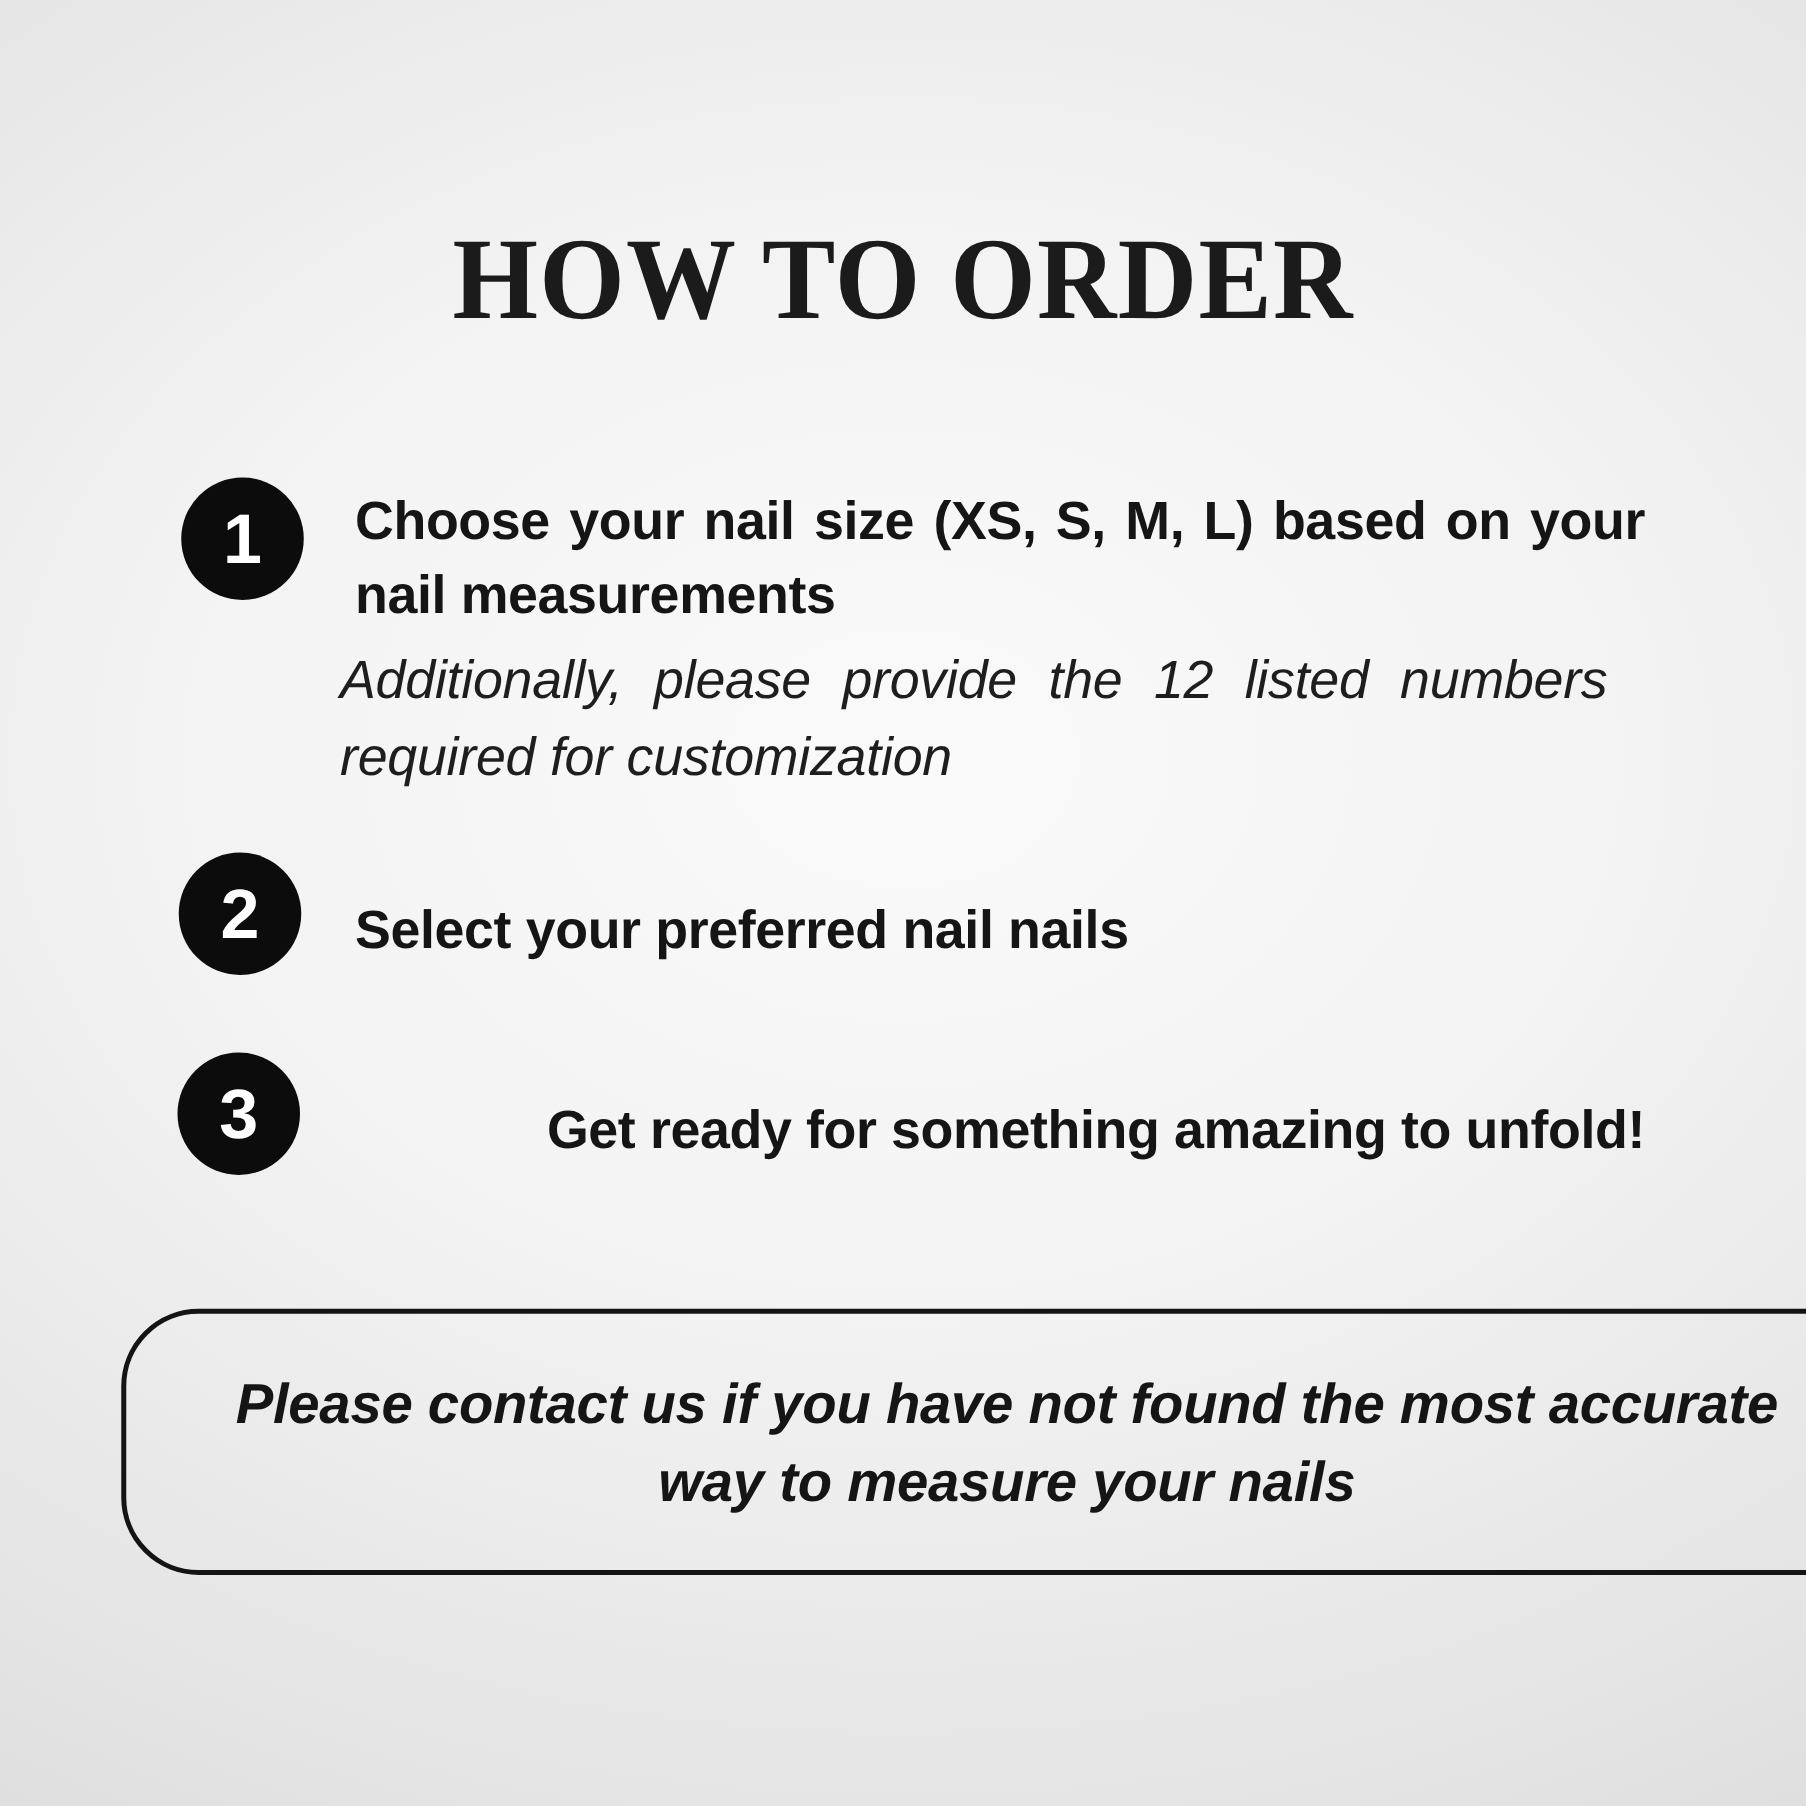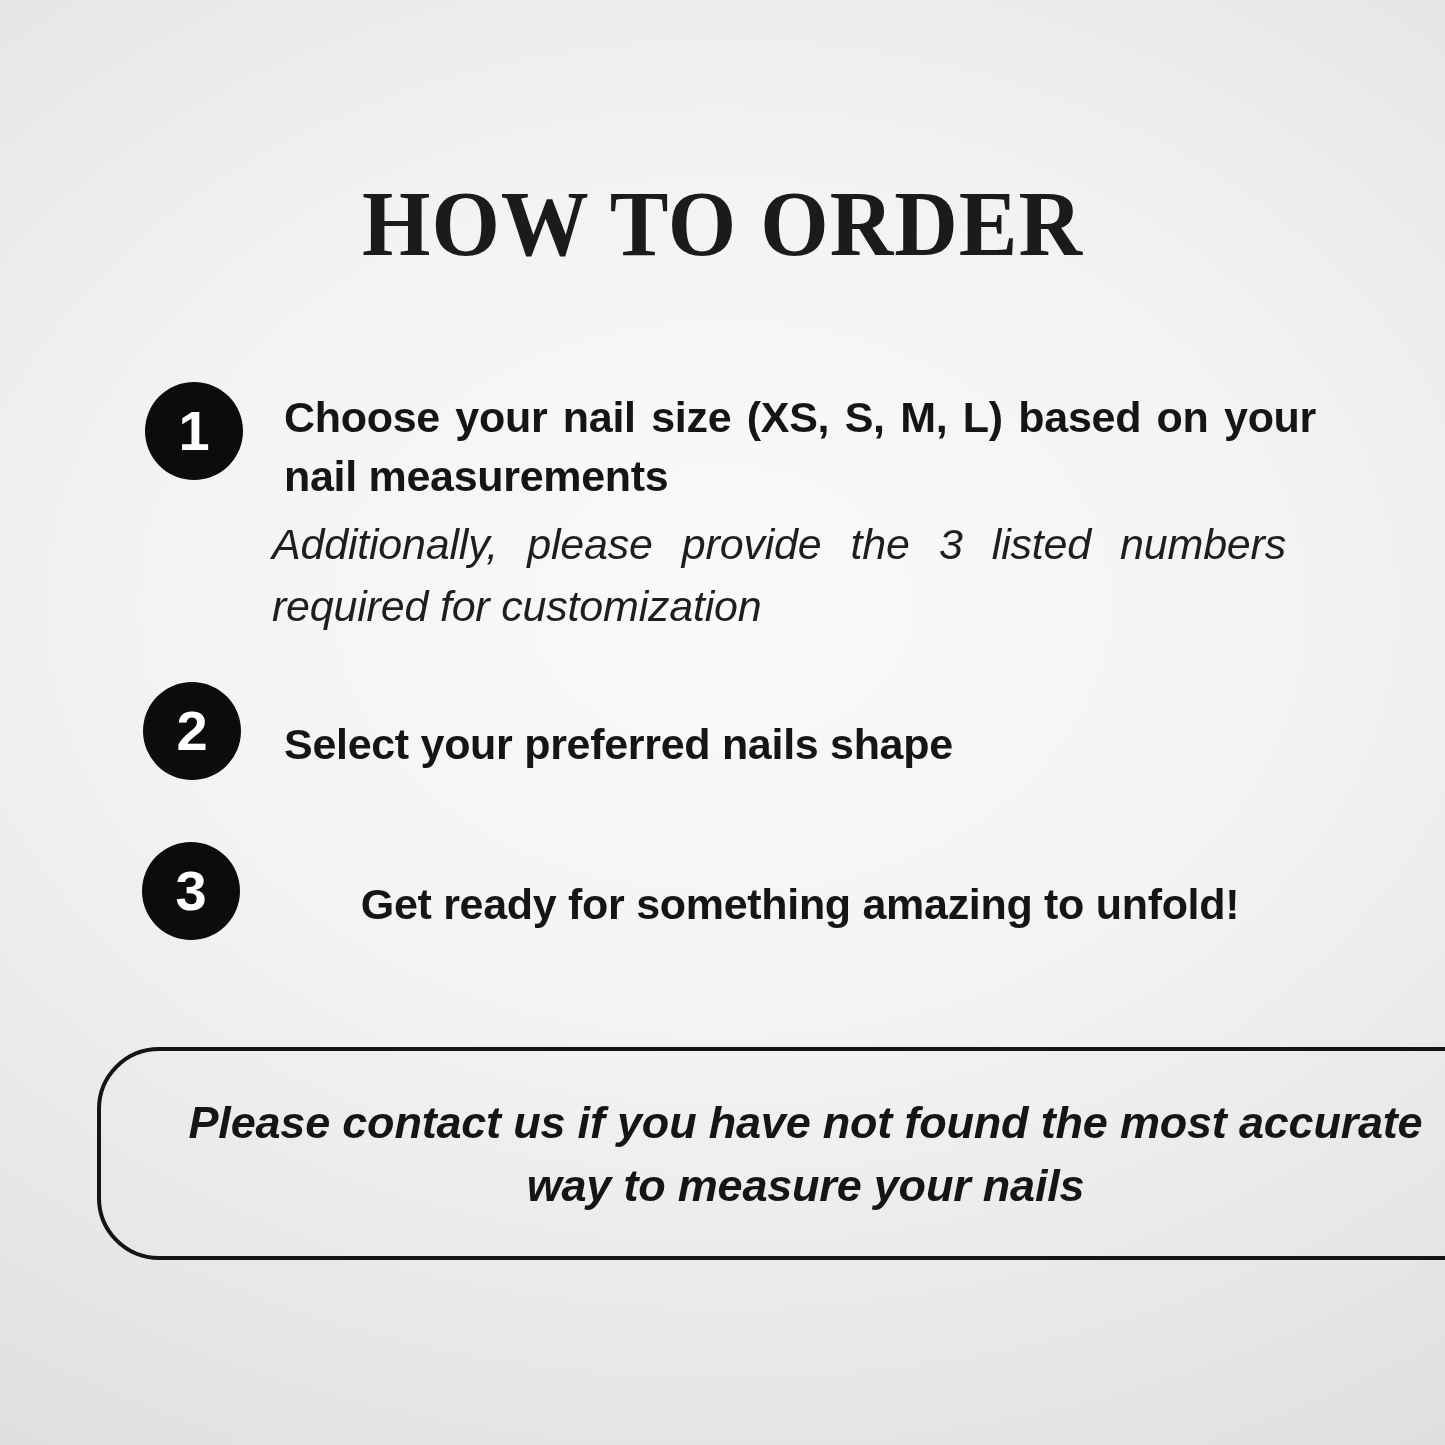--- a/index.html
+++ b/index.html
@@ -63,21 +63,21 @@
     margin: 12px;
     font-size: 43px;
     line-height: 59px;
     font-weight: 700;
     letter-spacing: -0.3px;
     color: #151515;
     text-align: justify;
   }
   #step-1-text { top: 376px; }
   #step-2-text { top: 703px; text-align: left; }
-  #step-3-text { top: 863px; text-align: center; }
+  #step-3-text { top: 863px; text-align: right; }
   .step-note {
     position: absolute;
     left: 272px;
     width: 1014px;
     margin: 0;
     top: 513px;
     font-size: 43px;
     line-height: 62px;
     font-style: italic;
     font-weight: 400;
@@ -114,26 +114,26 @@
 <body>
 
 <div class="canvas">
 
   <h1 class="title">HOW TO ORDER</h1>
 
   <div class="badge" id="badge-1">
     <span>1</span>
   </div>
   <p class="step-text" id="step-1-text">Choose your nail size (XS, S, M, L) based on your nail measurements</p>
-  <p class="step-note">Additionally, please provide the 3 listed numbers required for customization</p>
+  <p class="step-note">Additionally, please provide the 12 listed numbers required for customization</p>
 
   <div class="badge" id="badge-2">
     <span>2</span>
   </div>
-  <p class="step-text" id="step-2-text">Select your preferred nails shape</p>
+  <p class="step-text" id="step-2-text">Select your preferred nail nails</p>
 
   <div class="badge" id="badge-3">
     <span>3</span>
   </div>
   <p class="step-text" id="step-3-text">Get ready for something amazing to unfold!</p>
 
   <div class="footer-box">
     <p class="footer-note">Please contact us if you have not found the most accurate way to measure your nails</p>
   </div>
 

